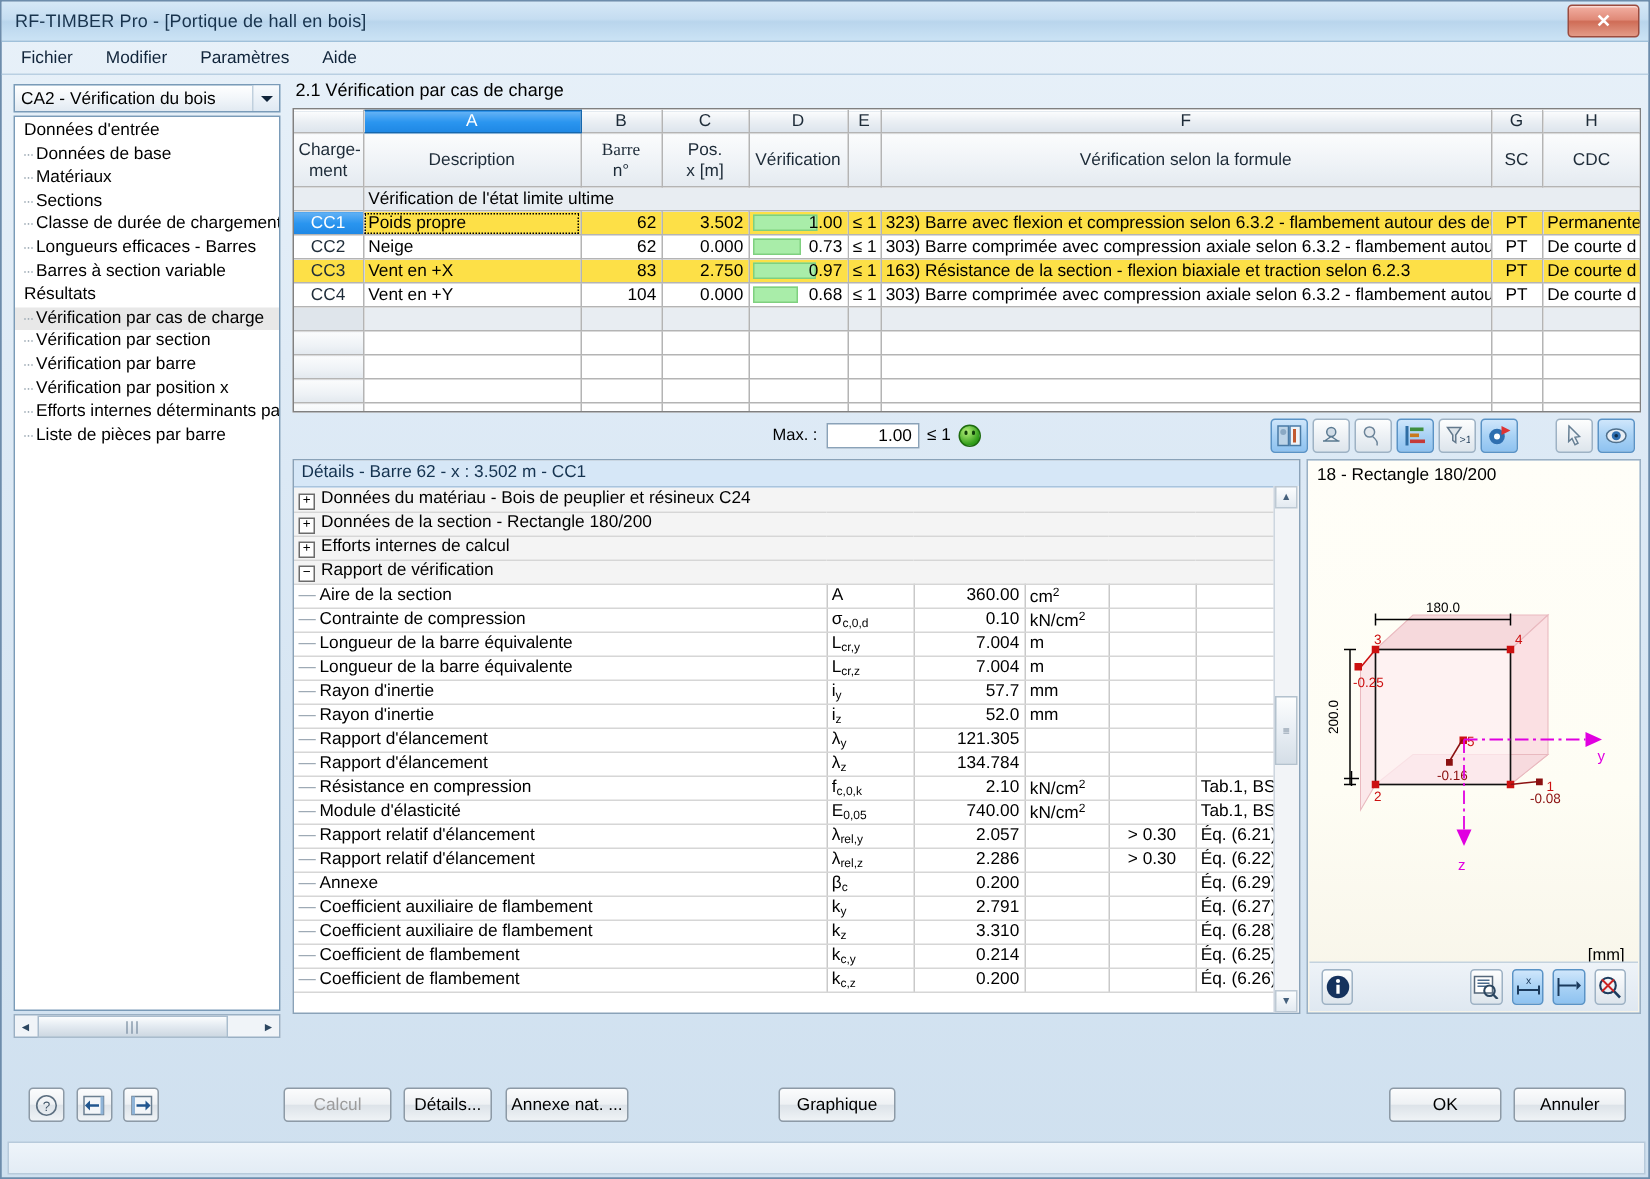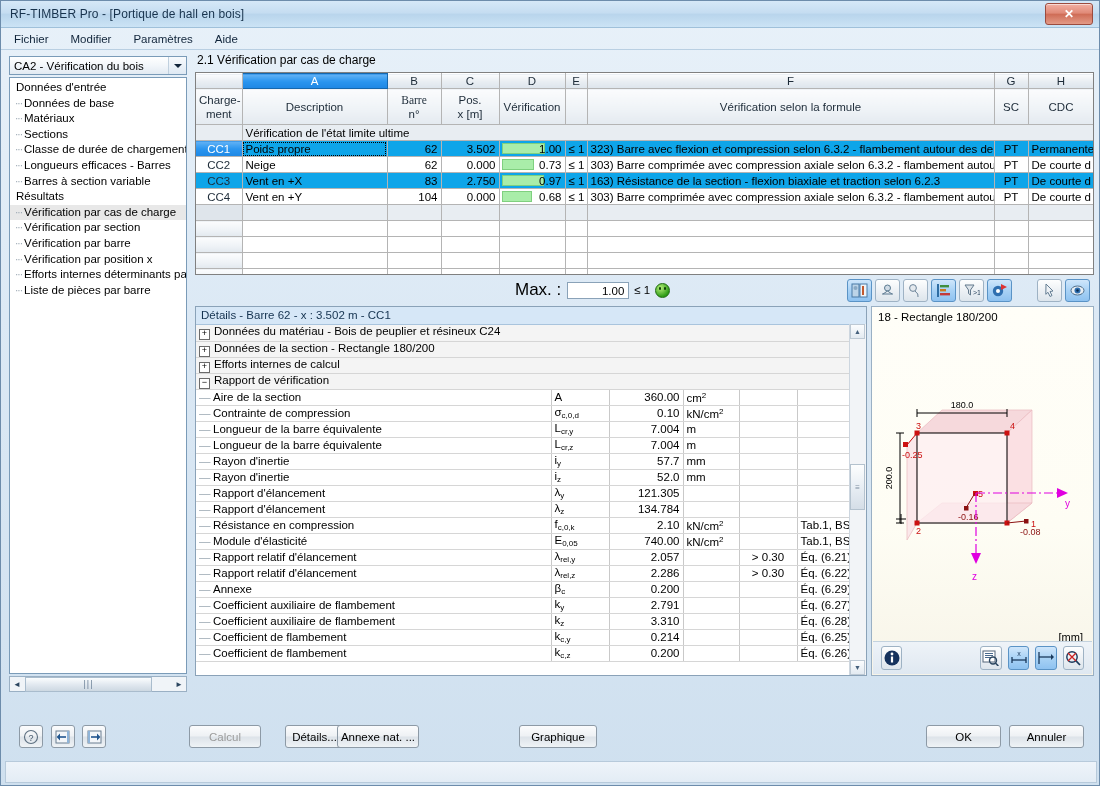--- a/index.html
+++ b/index.html
@@ -163,39 +163,39 @@
   }
   td.rowhdr {
     background: linear-gradient(180deg,#fbfcfd 0%, #eef2f6 60%, #e2e8ee 100%);
     text-align: center; color:#1d2b38;
   }
   td.rowhdr.sel {
     background: linear-gradient(180deg,#63b2f5 0%, #2a95ef 50%, #1e87e4 100%);
     color: #fff;
   }
   .grouprow td { background: #e8edf2; }
-  tr.r-odd td { background: #0ea5e9; }
+  tr.r-odd td { background: #fde047; }
   tr.r-even td { background: #ffffff; }
   .num { text-align: right; }
   .ctr { text-align: center; }
   .selcell { outline: 1px dotted #000; outline-offset: -2px; }
   .ratiocell { position: relative; text-align: right; padding-right:4px;}
   .ratiobar {
     position: absolute; left: 2px; top: 2px; bottom: 2px;
     background: #a9eda9; border: 1px solid #7fd07f;
   }
   .ratiocell span { position: relative; }
 
   
   #maxrow {
     position: absolute; left: 2px; top: 226px;
     width: 899px; height: 26px;
     display: flex; align-items: center;
   }
-  #maxrow .lbl { margin-left: 320px; font-size: 17px; }
+  #maxrow .lbl { margin-left: 320px; font-size: 11px; }
   #maxrow .field {
     margin-left: 6px; width: 62px; height: 17px;
     border: 1px solid #8aa2b8; background: #fff;
     text-align: right; padding-right: 4px; line-height: 17px; font-size: 11.5px;
     box-sizing: border-box;
   }
   #maxrow .cmp { margin-left: 5px; font-size: 11.5px; }
   .smiley {
     margin-left: 5px; width: 13px; height: 13px; border-radius: 50%;
     background: radial-gradient(circle at 35% 30%, #b6f07a, #2f9c18 70%);
@@ -890,21 +890,21 @@
     <span class="sqbtn" style="left:81px">
       <svg width="16" height="16" viewBox="0 0 16 16">
           <rect x="2" y="2" width="13" height="12" fill="#f3f6f9" stroke="#6b7f91"></rect>
           <path d="M5 8 H12" stroke="#21568f" stroke-width="1.6"></path>
           <polygon points="11,4.6 11,11.4 14.4,8" fill="#21568f"></polygon>
           <rect x="2" y="2" width="2" height="12" fill="#8fb4d8"></rect>
         </svg>
     </span>
 
     <span class="fbtn disabled" style="left:188px;width:72px">Calcul</span>
-    <span class="fbtn" style="left:284px;width:59px">Détails...</span>
+    <span class="fbtn" style="left:268px;width:59px">Détails...</span>
     <span class="fbtn" style="left:336px;width:82px">Annexe nat. ...</span>
     <span class="fbtn" style="left:518px;width:78px">Graphique</span>
     <span class="fbtn" style="left:925px;width:75px">OK</span>
     <span class="fbtn" style="left:1008px;width:75px">Annuler</span>
   </div>
 
   <div id="statusbar"></div>
 </div>
 
 </body></html>

